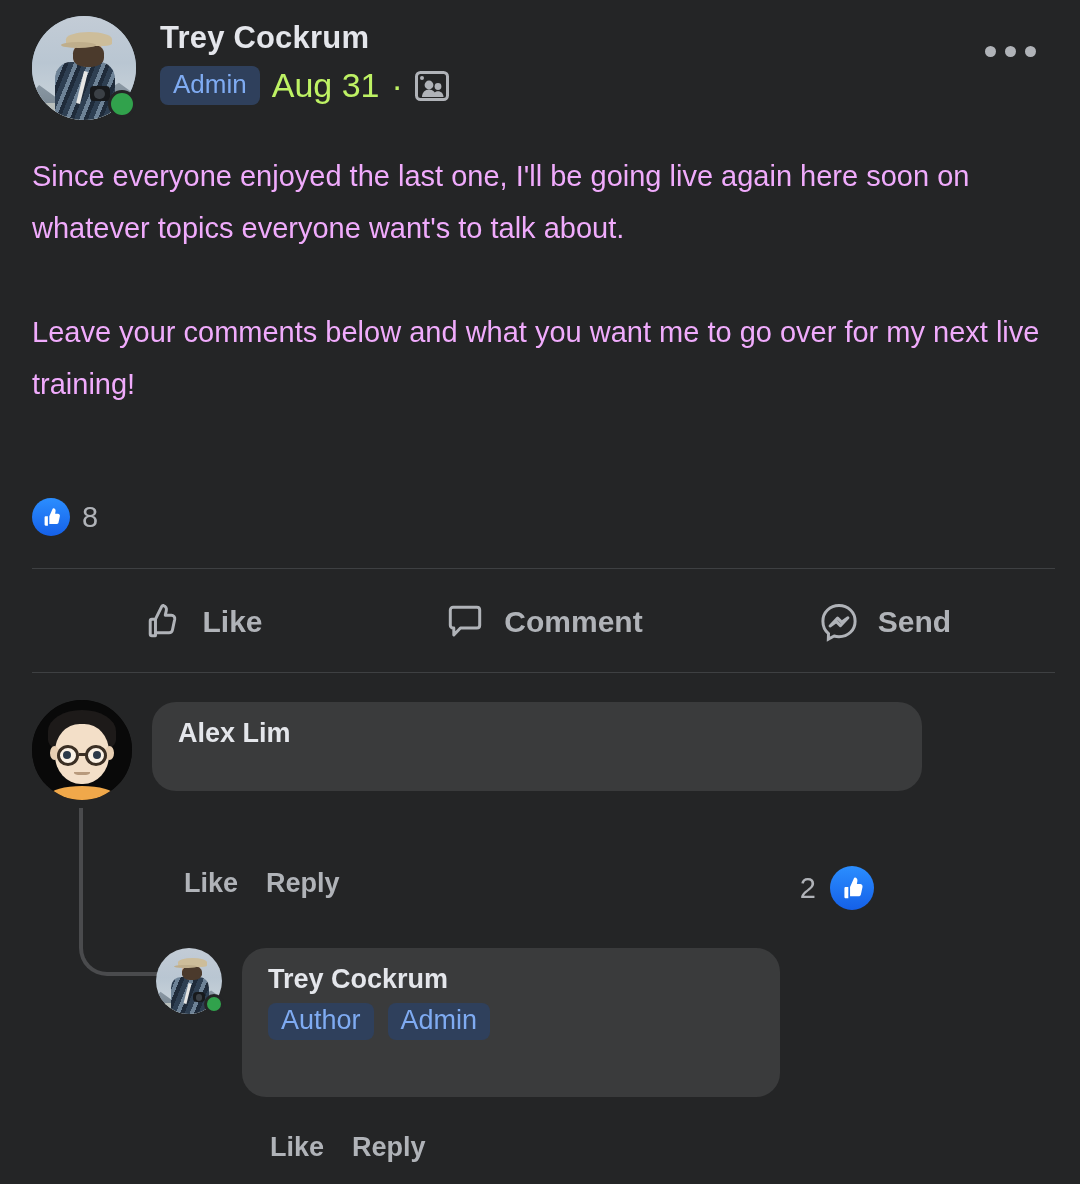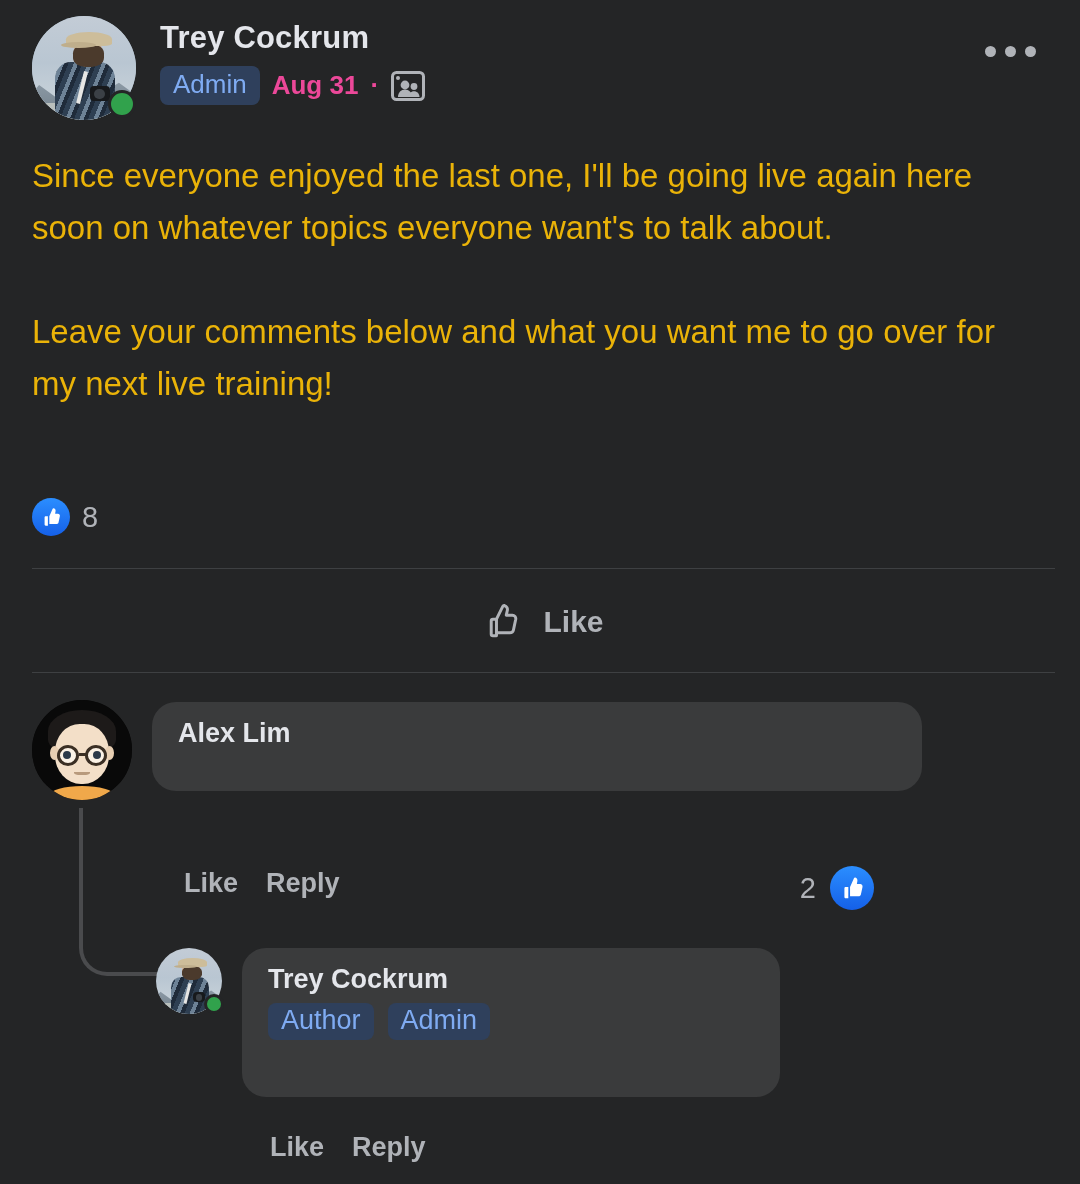--- a/index.html
+++ b/index.html
@@ -38,29 +38,29 @@
     width: 28px; height: 28px; border-radius: 50%;
     background: #31a24c; border: 3px solid #242526;
   }
   .header-text { position: absolute; left: 128px; top: 4px; }
   .author-name { font-size: 31px; font-weight: bold; color: #e4e6eb; letter-spacing: .2px; }
   .meta-row { display: flex; align-items: center; gap: 12px; margin-top: 10px; }
   .badge {
     background: #2f405c; color: #7fabf2; font-size: 26px; font-weight: 500;
     border-radius: 8px; padding: 3px 13px 5px;
   }
-  .meta-date { color: #ec4899; font-size: 26px; font-weight: bold; }
+  .meta-date { color: #bef264; font-size: 34px; }
   .audience-icon { display: inline-block; }
   .dots-menu { position: absolute; right: 12px; top: 30px; display: flex; gap: 9px; cursor: pointer; }
   .dots-menu i { width: 11px; height: 11px; border-radius: 50%; background: #b0b3b8; display: block; }
 
   
   .post-body {
     position: absolute; left: 32px; top: 150px; width: 1010px;
-    color: #eab308; font-size: 33px; line-height: 52px; white-space: pre-wrap;
+    color: #f0abfc; font-size: 29px; line-height: 52px; white-space: pre-wrap;
   }
 
   
   .counts { position: absolute; left: 32px; top: 498px; width: 1023px; height: 44px; }
   .like-pill { position: absolute; left: 0; top: 0; display: flex; align-items: center; gap: 12px; }
   .like-badge {
     width: 38px; height: 38px; border-radius: 50%;
     background: linear-gradient(#2b8eff, #1560e8);
     display: flex; align-items: center; justify-content: center;
   }
@@ -194,20 +194,37 @@
 
   <div class="actions">
     <div class="action-btn">
       <span>
         <svg width="42" height="42" viewBox="0 0 24 24">
           <path fill="none" stroke="#b0b3b8" stroke-width="1.7" stroke-linejoin="round" d="M7.7 10.4h-2c-.6 0-1 .4-1 1v7.4c0 .6.4 1 1 1h2zM7.7 10.4l3.6-7.3c.2-.4.6-.6 1-.5 1.2.4 1.9 1.6 1.6 2.8l-.6 2.7h3.5c1.2 0 2.1 1.1 1.9 2.3l-1.3 6.2c-.2.9-1 1.6-2 1.6H7.7z"></path>
         </svg>
       </span>
       <span>Like</span>
     </div>
+    <div class="action-btn">
+      <span>
+        <svg width="42" height="42" viewBox="0 0 24 24">
+          <path fill="none" stroke="#b0b3b8" stroke-width="1.7" stroke-linejoin="round" d="M5.2 3.6h13.6c.9 0 1.6.7 1.6 1.6v8.6c0 .9-.7 1.6-1.6 1.6H9.4l-3.8 4v-4h-.4c-.9 0-1.6-.7-1.6-1.6V5.2c0-.9.7-1.6 1.6-1.6z"></path>
+        </svg>
+      </span>
+      <span>Comment</span>
+    </div>
+    <div class="action-btn">
+      <span>
+        <svg width="42" height="42" viewBox="0 0 24 24">
+          <path fill="none" stroke="#b0b3b8" stroke-width="1.7" d="M12 2.6c5.2 0 9.2 3.8 9.2 8.9 0 5.1-4 8.9-9.2 8.9-1 0-1.9-.1-2.8-.4l-3.3 1.8.1-3.2c-2-1.7-3.2-4.1-3.2-7.1 0-5.1 4-8.9 9.2-8.9z"></path>
+          <path fill="none" stroke="#b0b3b8" stroke-width="1.7" stroke-linejoin="round" d="M6.9 14.3l4.3-4.5 2.3 2.3 3.6-2.5-4.3 4.5-2.3-2.3z"></path>
+        </svg>
+      </span>
+      <span>Send</span>
+    </div>
   </div>
 
   <div class="divider bottom"></div>
 
   <div class="comment c1">
     <div class="c-avatar">
       <div class="cav-bg"></div>
         <div class="cav-hair"></div>
         <div class="cav-face"></div>
       <div class="cav-ear-l"></div>

